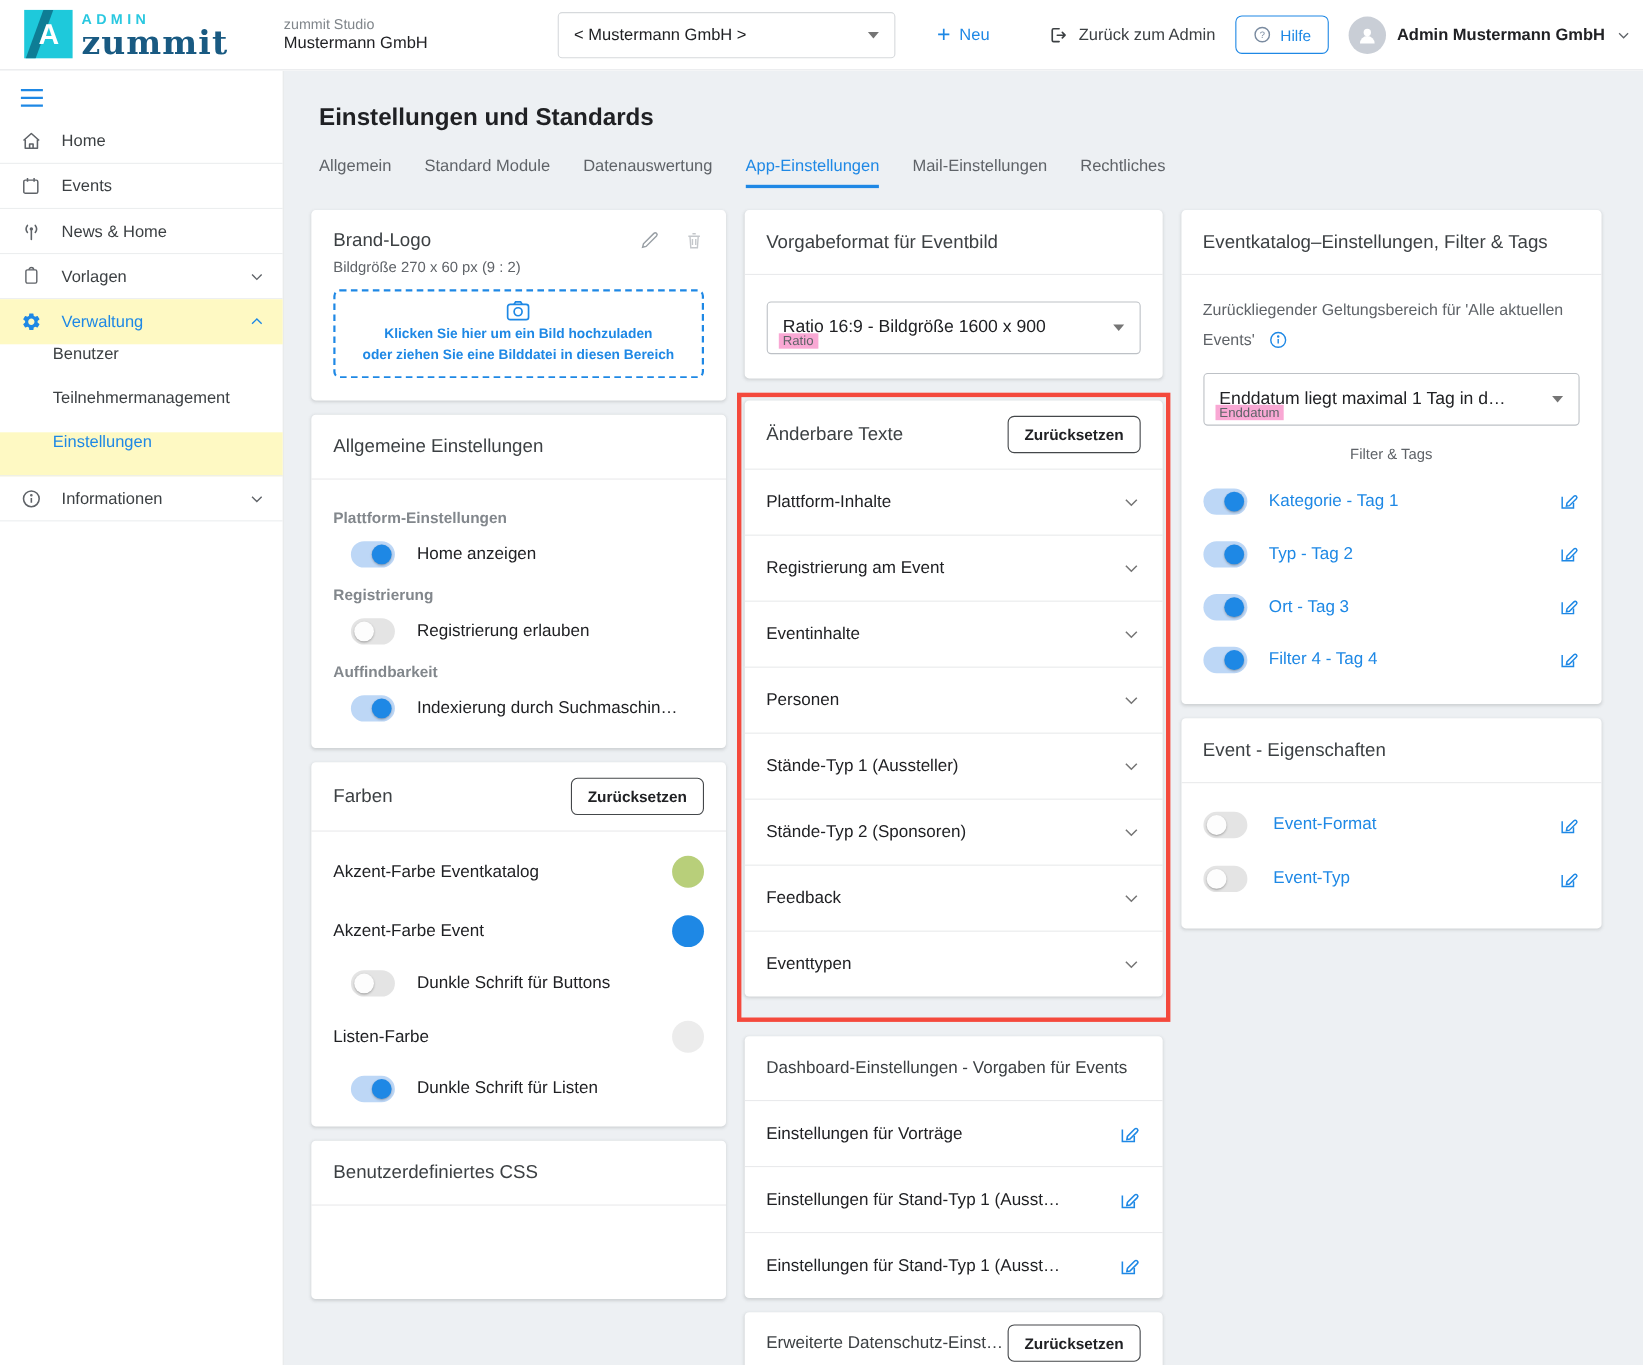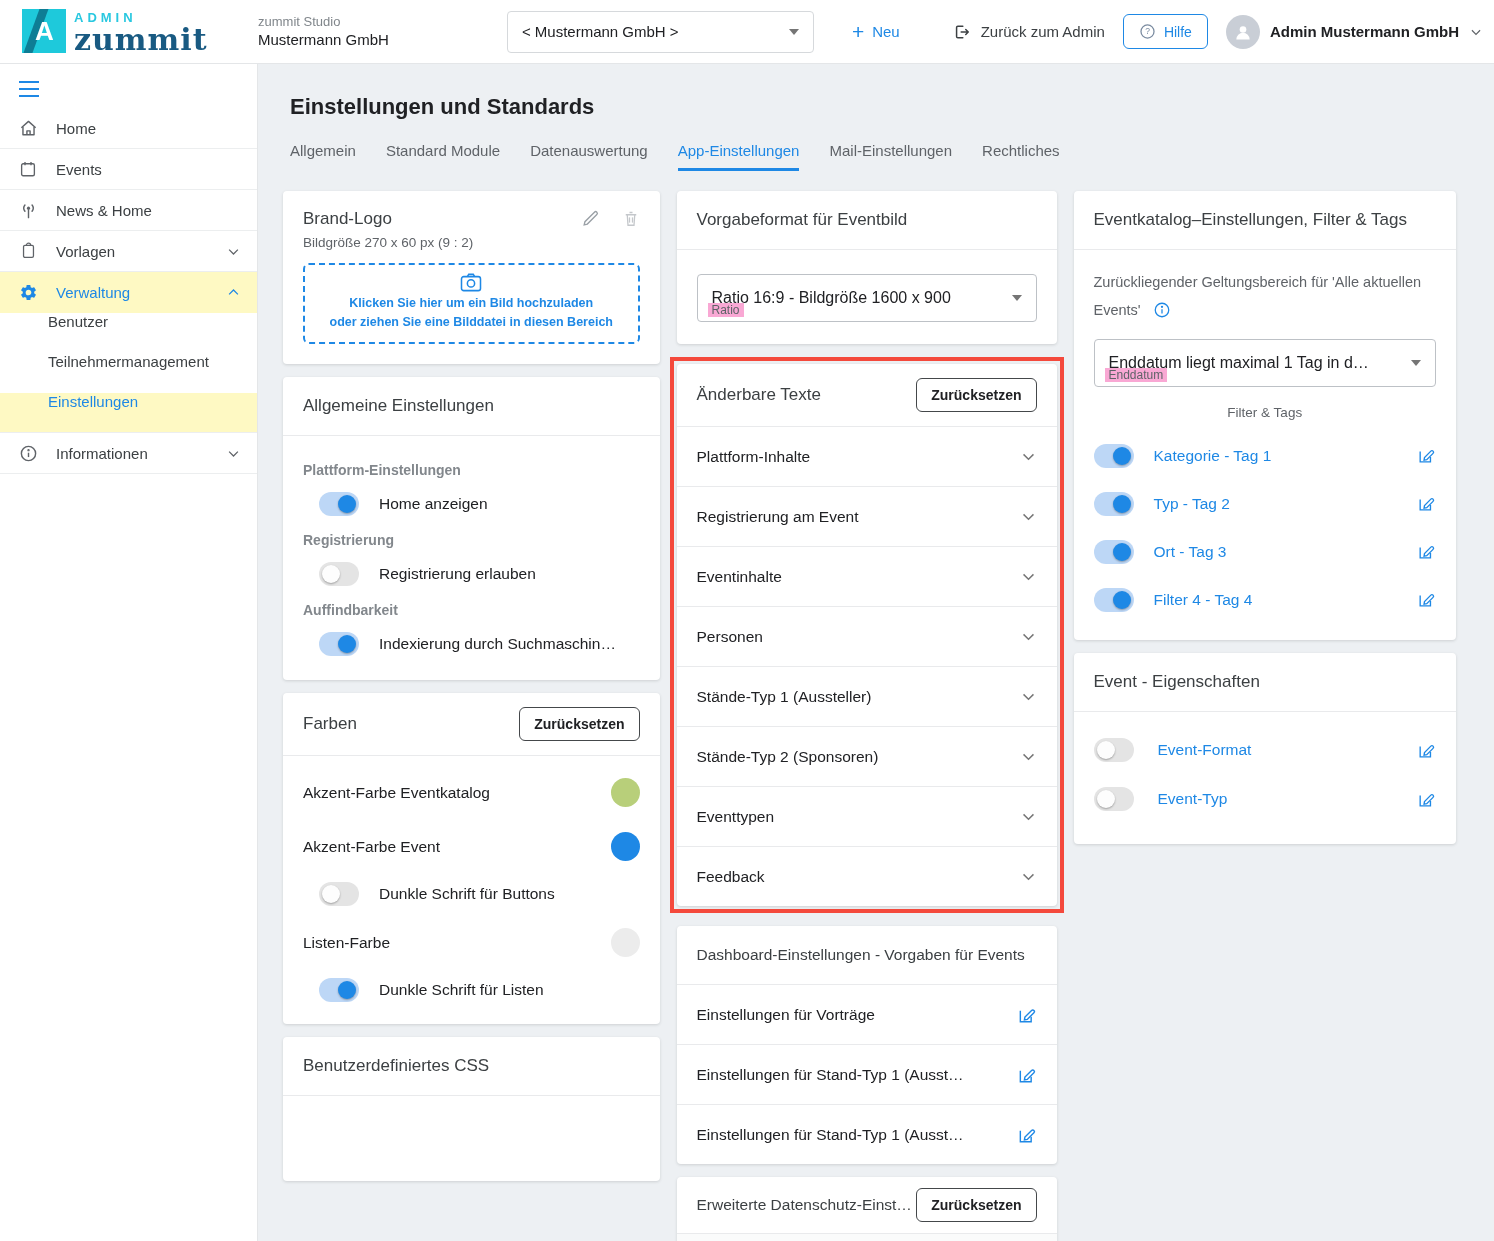--- a/index.html
+++ b/index.html
@@ -83,21 +83,21 @@
 
   
   .css-body { height:85px; }
 
   
   .field { position:relative; border:1px solid #bdc1c6; border-radius:4px; height:48px; display:flex; align-items:center; padding:0 14px; cursor:pointer; }
   .field-label { position:absolute; top:-8px; left:10px; background:#f9a8d4; padding:0 4px; font-size:12px; color:#5f6368;margin-top:36px; }
   .field-value { flex:1; font-size:16px; color:#202124; white-space:nowrap; overflow:hidden; }
 
   .red-wrap { border:4px solid #f4493c; padding:3px; margin:7px 0 13px -7px; width:394px; }
-  .red-wrap .card { margin-bottom:0; box-shadow:0 1px 3px rgba(60,64,67,.18); }
+  .red-wrap .card { margin-bottom:16px; box-shadow:0 1px 3px rgba(60,64,67,.18); }
   .acc-row { display:flex; align-items:center; height:60px; padding:0 20px; font-size:15.5px; color:#202124; border-top:1px solid #e9eaec; cursor:pointer; }
   .acc-row .grow { flex:1; }
 
   .link-row { display:flex; align-items:center; height:60px; padding:0 20px; font-size:15.5px; color:#202124; border-top:1px solid #e9eaec; }
   .link-row .grow { flex:1; white-space:nowrap; overflow:hidden; }
   .edit-ic { cursor:pointer; flex:none; margin-left:12px; display:flex; }
 
   .privacy-body { padding:20px 20px 30px; background:#fafbfb; }
 
   
@@ -431,27 +431,27 @@
                 <polyline points="5 9 12 16 19 9"></polyline>
               </svg>
           </div>
           <div class="acc-row">
             <span class="grow">Stände-Typ 2 (Sponsoren)</span>
             <svg width="17" height="17" viewBox="0 0 24 24" fill="none" stroke="#757575" stroke-width="2">
                 <polyline points="5 9 12 16 19 9"></polyline>
               </svg>
           </div>
           <div class="acc-row">
+            <span class="grow">Feedback</span>
+            <svg width="17" height="17" viewBox="0 0 24 24" fill="none" stroke="#757575" stroke-width="2">
+                <polyline points="5 9 12 16 19 9"></polyline>
+              </svg>
+          </div>
+          <div class="acc-row">
             <span class="grow">Eventtypen</span>
-            <svg width="17" height="17" viewBox="0 0 24 24" fill="none" stroke="#757575" stroke-width="2">
-                <polyline points="5 9 12 16 19 9"></polyline>
-              </svg>
-          </div>
-          <div class="acc-row">
-            <span class="grow">Feedback</span>
             <svg width="17" height="17" viewBox="0 0 24 24" fill="none" stroke="#757575" stroke-width="2">
                 <polyline points="5 9 12 16 19 9"></polyline>
               </svg>
           </div>
         </section>
       </div>
 
       <section class="card">
         <div class="card-head" style="font-size:15.5px;">
             <span class="grow">Dashboard-Einstellungen - Vorgaben für Events</span>

